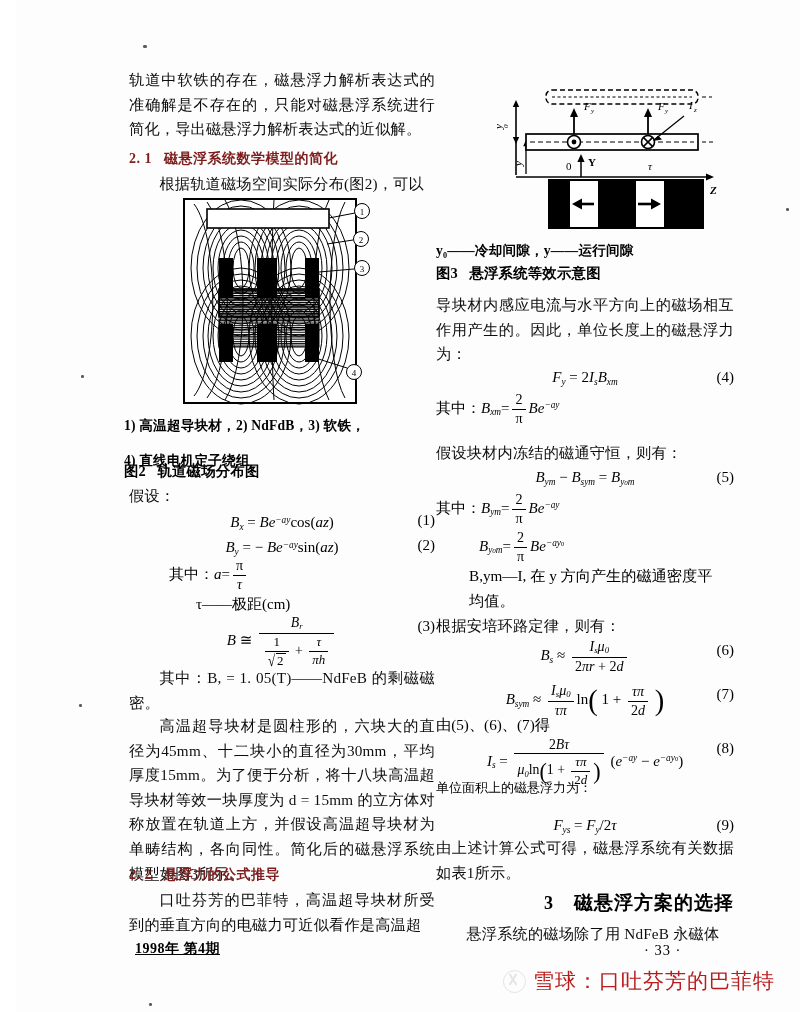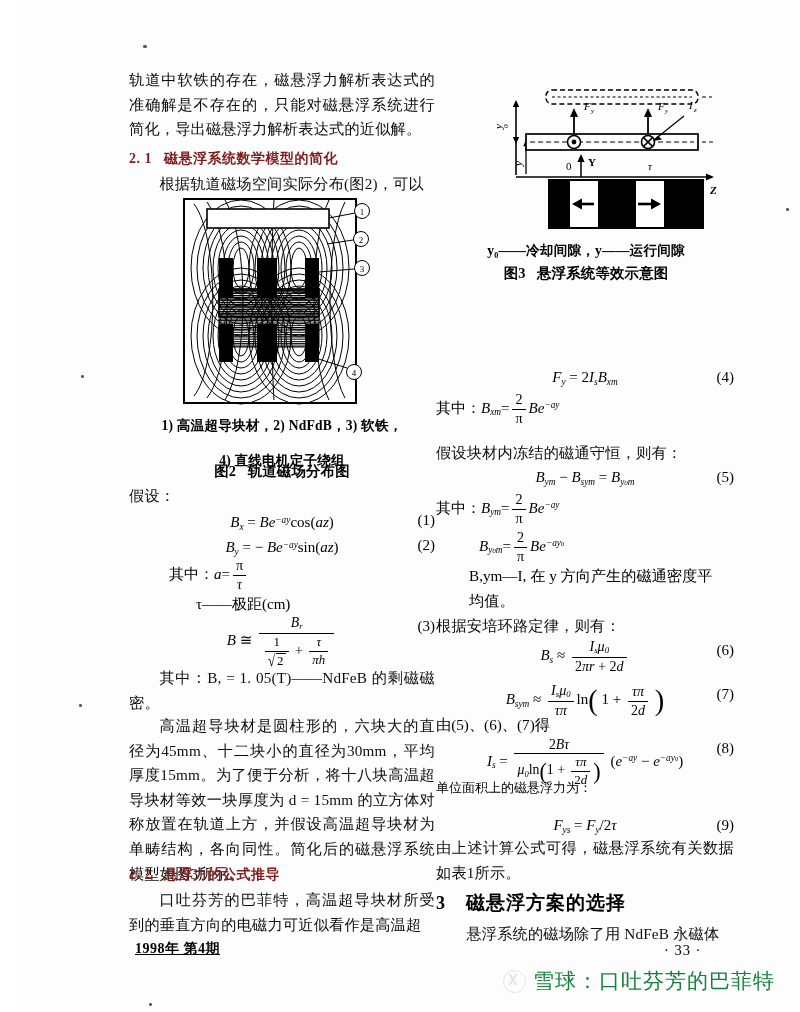--- a/index.html
+++ b/index.html
@@ -102,39 +102,39 @@
   .bigparen {
     display: inline-block;
     font-size: 1.9em;
     vertical-align: middle;
     line-height: 0.62;
     font-weight: 300;
   }
 
   
   .figcap {
-    text-align: center;
+    text-align: left;
     font-size: 14.4px;
     line-height: 22px;
     letter-spacing: 0.2px;
     font-weight: bold;
   }
   .figcap.small { font-weight: bold; font-size: 13.6px; }
 
   .fig-wrap { position: absolute; }
 
   
   #watermark {
     position: absolute;
     left: 487px;
     top: 967px;
     display: flex;
     align-items: center;
     gap: 7px;
-    color: #15803d;
+    color: #b91c1c;
     font-family: "Liberation Sans", sans-serif;
     font-size: 21px;
     letter-spacing: 1px;
     user-select: none;
   }
   #watermark .wm-logo {
     width: 21px; height: 21px;
     border: 1.6px solid #e2e4e6;
     border-radius: 50%;
     position: relative;
@@ -417,20 +417,23 @@
         <text x="152" y="88">τ</text>
       </g>
     </svg>
   </div>
 
   <div class="figcap small" style="position:absolute;left:420px;top:240px;width:300px;">y₀——冷却间隙，y——运行间隙</div>
   <div class="figcap" style="position:absolute;left:420px;top:262px;width:300px;">
     <span>图3</span>&nbsp;&nbsp;&nbsp;<span>悬浮系统等效示意图</span>
   </div>
 
+  <div class="col" style="left:420px;top:293px;width:298px;">
+    <p class="para">导块材内感应电流与水平方向上的磁场相互作用产生的。因此，单位长度上的磁悬浮力为：</p>
+  </div>
 
   <div class="eq" style="position:absolute;left:420px;top:366px;width:298px;">
     <span class="eqrow">
       <i>F</i><sub>y</sub> = 2<i>I</i><sub>s</sub><i>B</i><sub>xm</sub>
       <span class="eqno">(4)</span>
     </span>
   </div>
 
   <div class="eq" style="position:absolute;left:420px;top:392px;">
     <span>其中：</span><i>B</i><sub>xm</sub>=<span class="frac"><span class="num-t">2</span><span class="den-t">π</span></span><i>Be</i><sup><i>−ay</i></sup>
@@ -501,28 +504,28 @@
     <span class="eqrow">
       <i>F</i><sub>ys</sub> = <i>F</i><sub>y</sub>/2<i>τ</i>
       <span class="eqno">(9)</span>
     </span>
   </div>
 
   <div class="col" style="left:420px;top:836px;width:298px;">
     <p class="para">由上述计算公式可得，磁悬浮系统有关数据如表1所示。</p>
   </div>
 
-  <div class="hd-big" style="position:absolute;left:420px;top:888px;width:298px;">
+  <div class="hd-big" style="position:absolute;left:420px;top:888px;width:298px;text-align:right;">
     <span class="num">3</span><span>磁悬浮方案的选择</span>
   </div>
 
   <div class="col" style="left:420px;top:922px;width:298px;">
     <p class="para indent">悬浮系统的磁场除了用 NdFeB 永磁体</p>
   </div>
 
-  <div class="pagenum" style="left:648px;top:942px;">· 33 ·</div>
+  <div class="pagenum" style="left:628px;top:942px;">· 33 ·</div>
 
   <div id="watermark">
     <span class="wm-logo"></span>
     <span>雪球：口吐芬芳的巴菲特</span>
   </div>
 
 </div>
 
 </body></html>

